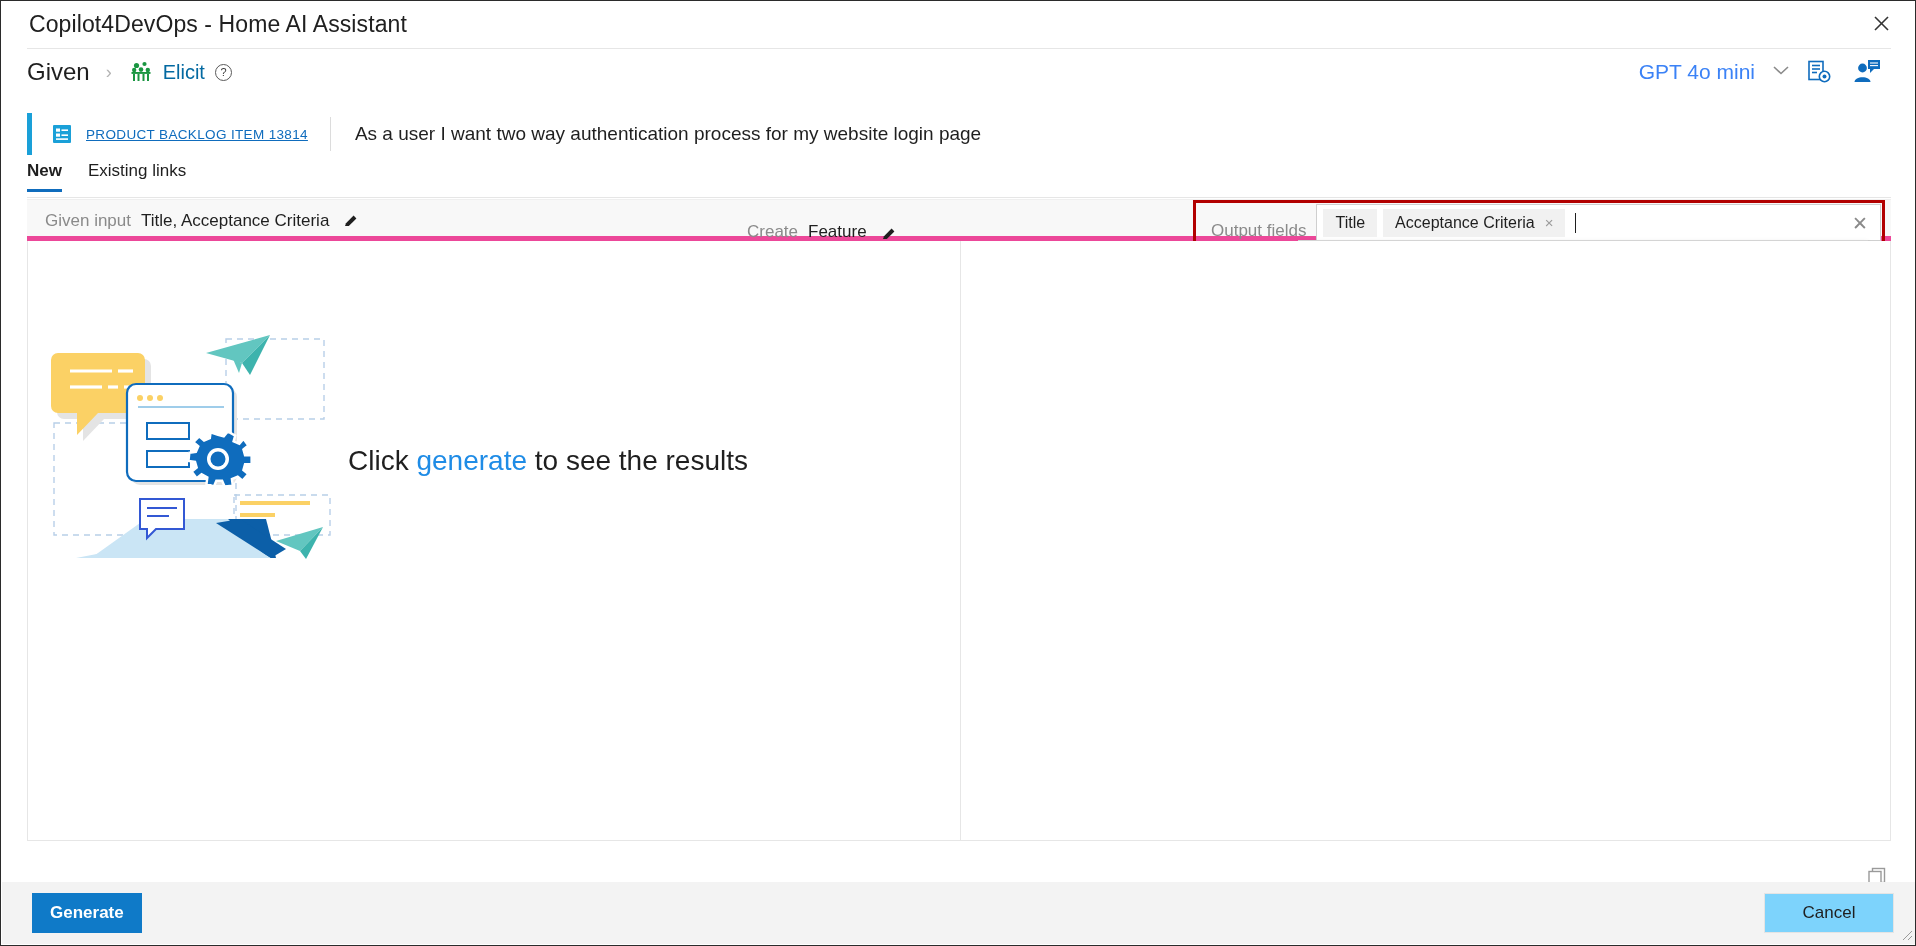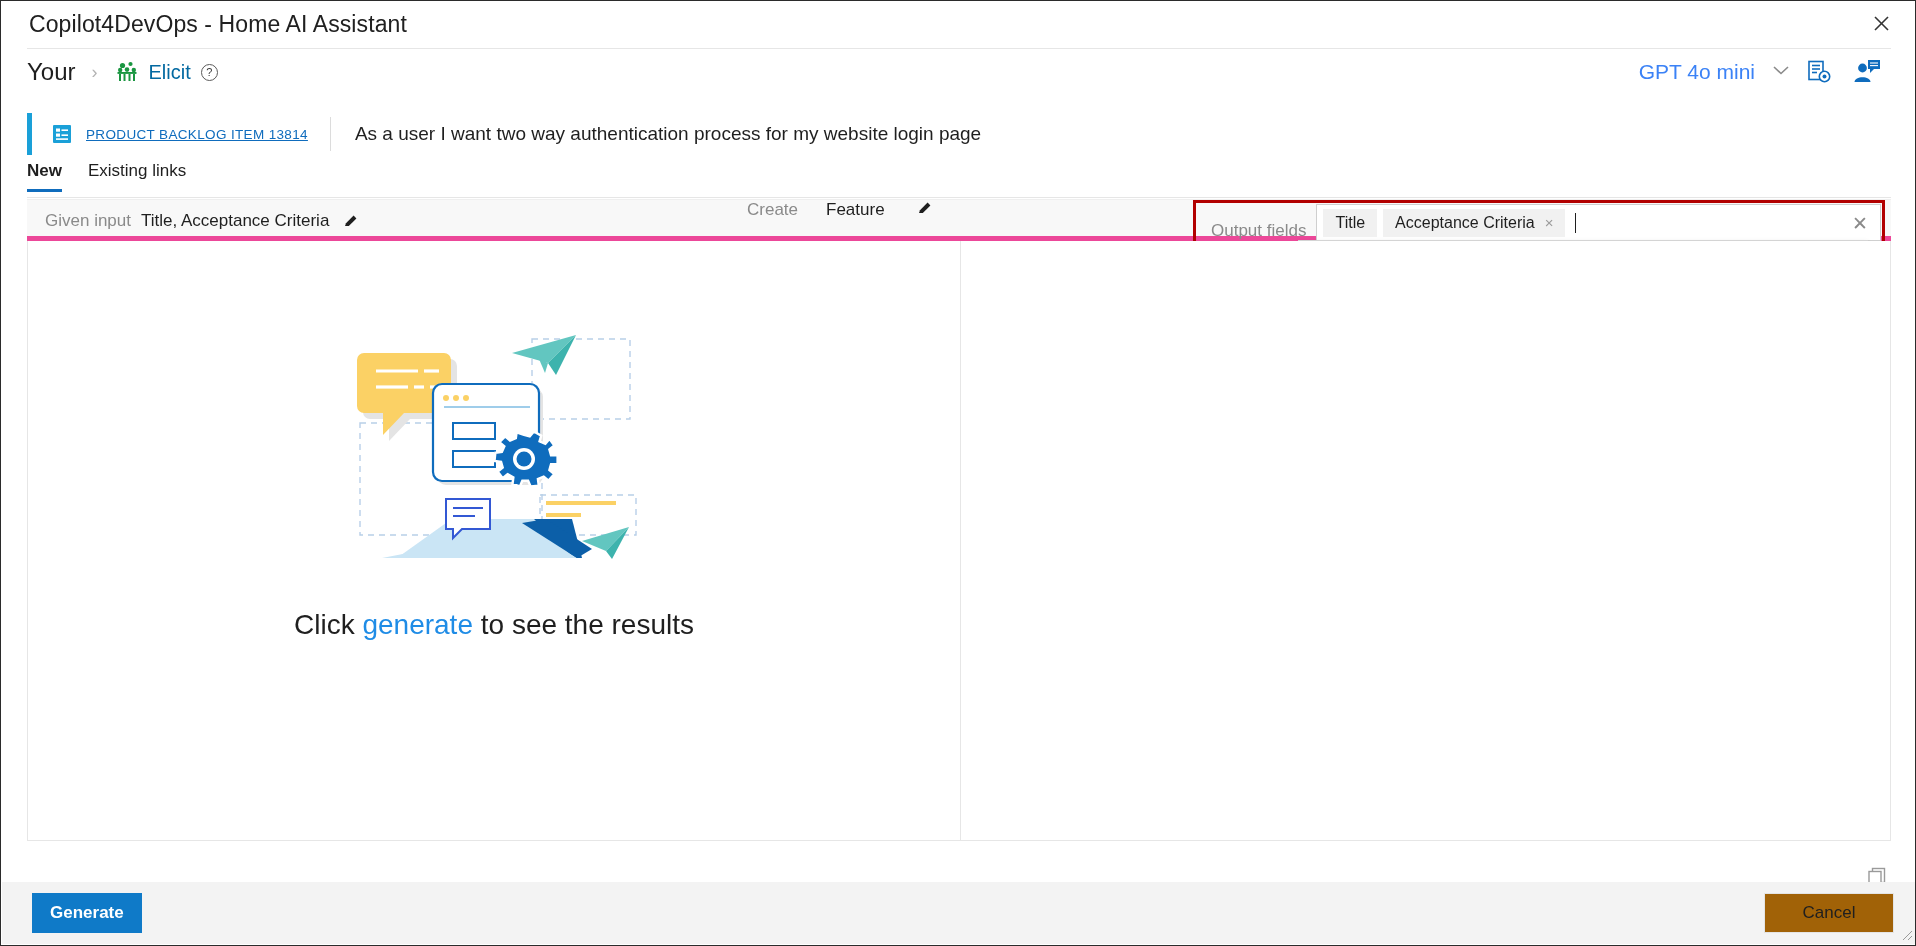--- a/index.html
+++ b/index.html
@@ -108,21 +108,21 @@
     position: absolute; left: 26px; top: 198px; width: 1864px; height: 42px;
     background: #f8f8f8; border-bottom: 5px solid #ec4899;
     border-top: 1px solid #efefef;
   }
   .given-grp {
     position: absolute; left: 18px; top: 0; height: 42px;
     display: flex; align-items: center; gap: 10px;
   }
   .create-grp {
     position: absolute; left: 720px; top: 0; height: 42px;
-    display: flex; align-items: flex-start; gap: 28px;
+    display: flex; align-items: flex-end; gap: 10px;
   }
   .lbl-muted { font-size: 17px; color: #8a8a8a; white-space: nowrap; }
   .lbl-val { font-size: 17px; color: #1f1f1f; white-space: nowrap; }
   .pencil { margin-left: 4px; cursor: pointer; display: flex; }
 
   
   .of-wrap {
     position: absolute; left: 1196px; top: 203px; width: 684px; height: 120px;
   }
   .of-row {
@@ -180,21 +180,21 @@
   .panel-left {
     width: 934px; height: 600px; border: 1px solid #e6e6e6; border-top: none;
     position: relative; background: #fff;
   }
   .panel-right {
     flex: 1 1 auto; height: 600px; border: 1px solid #e6e6e6;
     border-top: none; border-left: none; background: #fff;
   }
   .empty {
     position: absolute; left: 0; right: 0; top: 72px;
-    display: flex; flex-direction: column; align-items: center;
+    display: flex; flex-direction: row; align-items: center;
   }
   .empty-cap {
     margin-top: 42px; font-size: 28px; color: #1f1f1f; white-space: nowrap;
   }
   .empty-cap .hl { color: #1f8ce6; }
 
   
   .copyicon {
     position: absolute; right: 24px; top: 862px; cursor: pointer;
     width: 28px; height: 28px; display: flex; align-items: center;
@@ -213,21 +213,21 @@
     margin-left: 30px; background: #0f7ac8; color: #ffffff; padding: 0 18px;
     min-width: 100px;
   }
   .footer-right {
     position: absolute; right: 22px; display: flex; align-items: center; gap: 0;
   }
   .btn-create {
     background: #6cb4e4; color: #ffffff; padding: 0 22px; min-width: 220px;
   }
   .btn-cancel {
-    background: #a16207; color: #1f1f1f; font-weight: 400; padding: 0 30px;
+    background: #7dd3fc; color: #1f1f1f; font-weight: 400; padding: 0 30px;
     min-width: 130px; border: 1px solid #e4e4e4;
   }
   .grip {
     position: absolute; right: 3px; bottom: 3px; width: 14px; height: 14px;
   }
 </style>
 </head>
 <body>
 
 <div id="app">
@@ -237,21 +237,21 @@
     <div class="titlebar-close">
       <svg width="19" height="19" viewBox="0 0 19 19" aria-hidden="true">
         <line x1="3" y1="3" x2="16" y2="16" stroke="#333" stroke-width="1.6"></line>
         <line x1="16" y1="3" x2="3" y2="16" stroke="#333" stroke-width="1.6"></line>
       </svg>
     </div>
   </div>
 
   <div class="crumbrow">
     <div class="crumbs">
-      <span class="crumb-home">Your</span>
+      <span class="crumb-home">Given</span>
       <span class="crumb-sep">›</span>
       <span class="crumb-elicit-icon">
         <svg width="26" height="26" viewBox="0 0 26 26" aria-hidden="true">
           <circle cx="8.5" cy="6.5" r="2.6" fill="#1a9641"></circle>
           <circle cx="16.5" cy="5" r="2.1" fill="#1a9641"></circle>
           <rect x="3.5" y="13" width="19" height="1.9" fill="#1a9641"></rect>
           <rect x="5" y="15" width="2" height="7" fill="#1a9641"></rect>
           <rect x="19" y="15" width="2" height="7" fill="#1a9641"></rect>
           <circle cx="6.2" cy="11" r="2.2" fill="#1a9641"></circle>
           <circle cx="13" cy="10.6" r="2.3" fill="#1a9641"></circle>

